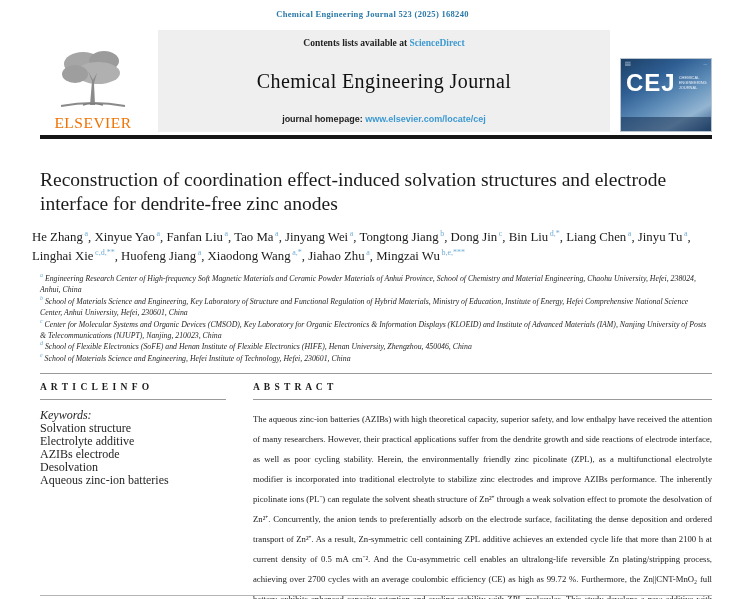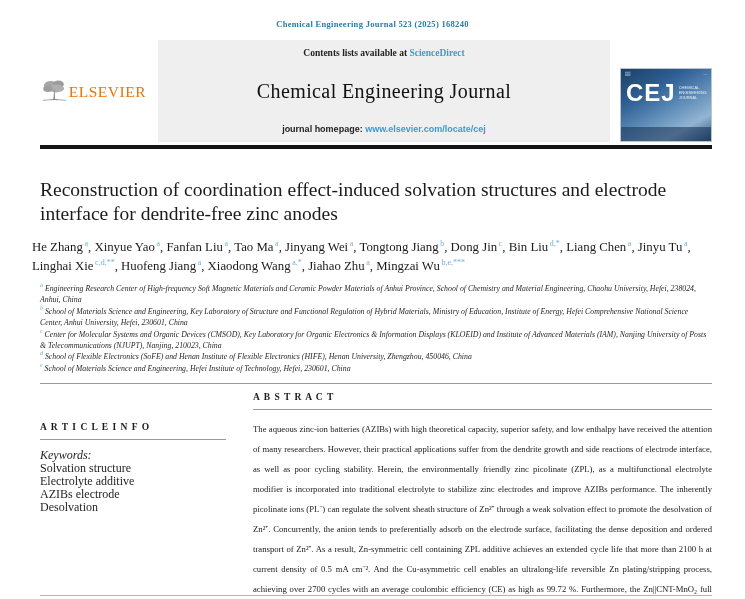--- a/index.html
+++ b/index.html
@@ -1,25 +1,25 @@
 <!DOCTYPE html>
 <html><head>
 <meta charset="utf-8">
 <style>
   html,body{margin:0;padding:0;}
   body{
     width:745px;height:599px;background:#ffffff;position:relative;overflow:hidden;
     font-family:"Liberation Serif", serif;color:#1c1c1c;
   }
   .journal-ref{
-    text-align:center;padding-top:19px;font-size:8.5px;font-weight:600;
+    text-align:center;padding-top:9px;font-size:8.5px;font-weight:600;
     color:#2a79a8;letter-spacing:.3px;
   }
   .header-row{display:flex;margin:11px 33px 0 40px;height:102px;align-items:stretch;}
-  .logo-col{width:106px;display:flex;align-items:center;justify-content:flex-end;}
+  .logo-col{width:106px;display:flex;flex-direction:column;align-items:center;justify-content:flex-end;}
   .elsevier-text{color:#ee7203;font-size:15.5px;letter-spacing:.5px;font-weight:500;margin-top:1px;}
   .center-box{flex:1;background:#efeff0;display:flex;flex-direction:column;align-items:center;justify-content:space-between;padding:8px 6px;margin-left:12px;}
   .contents-line{font-size:9.5px;font-weight:600;color:#222;}
   .link{color:#3d9ad1;text-decoration:none;cursor:pointer;}
   .big-title{font-size:20px;letter-spacing:.4px;color:#101010;font-weight:500;}
   .homepage-line{font-family:"Liberation Sans", sans-serif;font-size:9px;font-weight:bold;color:#222;}
   .cover-col{width:90px;margin-left:10px;border:1px solid #b9c4cf;
     background:linear-gradient(150deg,#1d4066 0%,#2e5e93 30%,#5d8cb8 55%,#93b5d2 78%,#2c5582 100%);
     position:relative;overflow:hidden;margin-top:28px;}
   .cover-topline{display:flex;justify-content:space-between;padding:3px 4px 0 4px;}
@@ -30,21 +30,21 @@
   .cover-sub{font-size:4px;color:#e7eef5;line-height:1.25;margin-left:3px;margin-top:3px;font-family:"Liberation Sans", sans-serif;}
   .cover-bottom{position:absolute;left:0;right:0;bottom:0;height:14px;background:rgba(20,45,80,.55);}
   .thick-rule{height:4px;background:#151515;margin:3px 33px 0 40px;}
   .article-title{margin:29px 40px 4px;max-width:655px;font-size:19.5px;line-height:24px;color:#1b1b1b;}
   .authors{margin:12px 33px 0 32px;font-size:12.8px;line-height:18.5px;color:#1b1b1b;}
   .sup{color:#74aed6;font-size:8px;vertical-align:super;line-height:0;}
   .affils{margin:8px 33px 0 40px;font-style:italic;font-size:7.8px;line-height:11.4px;color:#272727;}
   .affil .sup{font-size:6px;}
   .mid-rule{border:0;border-top:1px solid #9a9a9a;margin:9px 33px 0 40px;}
   .columns{display:flex;margin:8px 33px 0 40px;align-items:flex-start;}
-  .left-col{width:186px;flex:none;margin-top:30px;}
+  .left-col{width:186px;flex:none;}
   .right-col{flex:1;margin-left:27px;}
   .section-heading{font-size:9.5px;font-weight:bold;letter-spacing:1px;color:#1b1b1b;}
   .heading-rule{border:0;border-top:1px solid #9a9a9a;margin:7px 0 9px 0;}
   .keywords{font-size:12px;line-height:13px;color:#1f1f1f;}
   .keywords-label{font-style:italic;}
   .abstract-text{font-size:8.7px;line-height:20px;text-align:justify;color:#1b1b1b;}
   .bottom-rule{position:absolute;left:40px;right:33px;bottom:3px;border-top:1px solid #b5b5b5;}
 </style>
 </head>
 <body>
@@ -106,20 +106,21 @@
   <div class="left-col">
     <div class="section-heading">A R T I C L E  I N F O</div>
     <hr class="heading-rule">
     <div class="keywords">
       <div class="keywords-label">Keywords:</div>
       <div>
           <div>Solvation structure</div>
           <div>Electrolyte additive</div>
           <div>AZIBs electrode</div>
           <div>Desolvation</div>
+          <div>Aqueous zinc-ion batteries</div>
         </div>
     </div>
   </div>
   <div class="right-col">
     <div class="section-heading">A B S T R A C T</div>
     <hr class="heading-rule">
     <div class="abstract-text">The aqueous zinc-ion batteries (AZIBs) with high theoretical capacity, superior safety, and low enthalpy have received the attention of many researchers. However, their practical applications suffer from the dendrite growth and side reactions of electrode interface, as well as poor cycling stability. Herein, the environmentally friendly zinc picolinate (ZPL), as a multifunctional electrolyte modifier is incorporated into traditional electrolyte to stabilize zinc electrodes and improve AZIBs performance. The inherently picolinate ions (PL⁻) can regulate the solvent sheath structure of Zn²⁺ through a weak solvation effect to promote the desolvation of Zn²⁺. Concurrently, the anion tends to preferentially adsorb on the electrode surface, facilitating the dense deposition and ordered transport of Zn²⁺. As a result, Zn-symmetric cell containing ZPL additive achieves an extended cycle life that more than 2100 h at current density of 0.5 mA cm⁻². And the Cu-asymmetric cell enables an ultralong-life reversible Zn plating/stripping process, achieving over 2700 cycles with an average coulombic efficiency (CE) as high as 99.72 %. Furthermore, the Zn||CNT-MnO₂ full battery exhibits enhanced capacity retention and cycling stability with ZPL molecules. This study develops a new additive with synergistic effects for achieving dendrite-free Zn anodes and designing high-performance AZIBs.</div>
   </div>
 </div>
 

